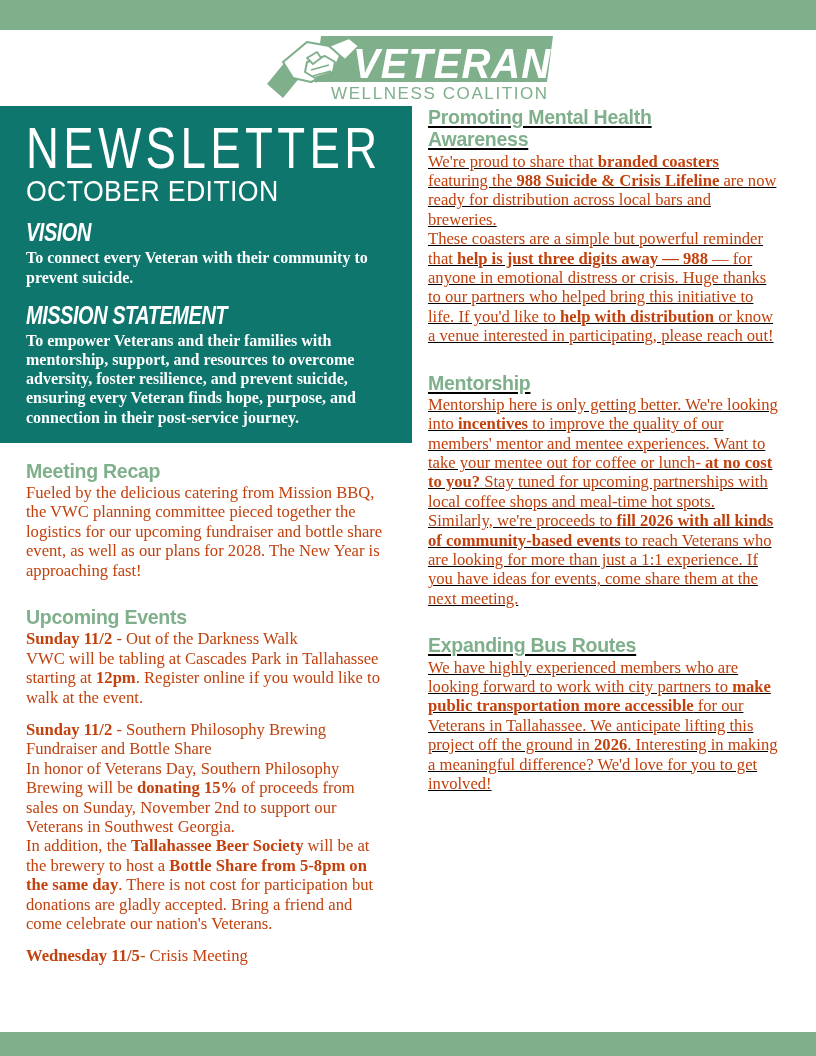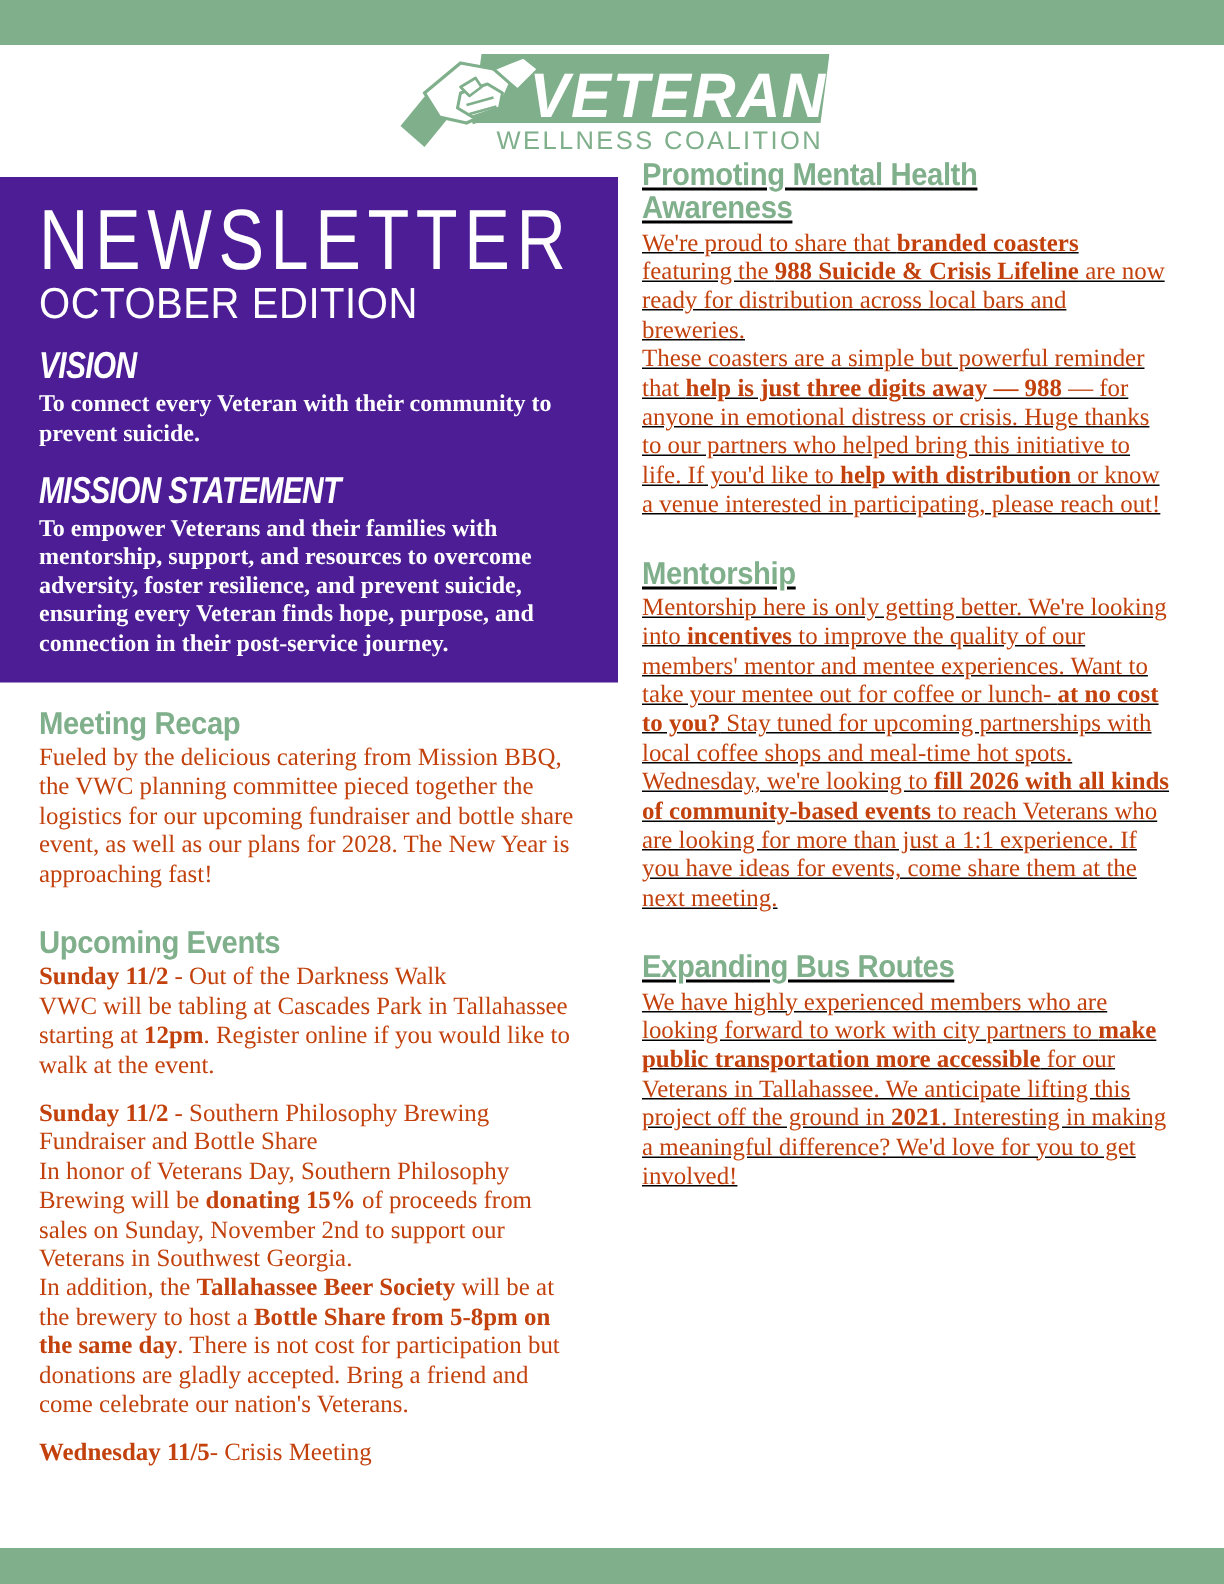--- a/index.html
+++ b/index.html
@@ -58,26 +58,25 @@
   }
   .col-right {
     position: absolute;
     left: 428px; top: 0;
     width: 360px;
     text-decoration: underline;
   }
 
   
   .hero {
-    background: #4c1d95;
+    background: #0f766e;
     padding: 14px 18px 16px 26px;
     box-sizing: border-box;
     width: 412px;
     color: #ffffff;
-    margin-top: 12px;
   }
   .hero-title {
     font-family: "Liberation Sans", sans-serif;
     font-size: 57px;
     line-height: 0.92;
     font-weight: 400;
     letter-spacing: 5.5px;
     color: #ffffff;
     margin: 2px 0 0 0;
     transform: scaleX(0.80);
@@ -226,25 +225,25 @@
       <div class="sec-head">Promoting Mental Health Awareness</div>
       <p class="sec-body"><span>We're proud to share that </span><b>branded coasters</b><span> featuring the </span><b>988 Suicide &amp; Crisis Lifeline</b><span> are now ready for distribution across local bars and breweries.</span></p>
       <p class="sec-body"><span>These coasters are a simple but powerful reminder that </span><b>help is just three digits away — 988</b><span> — for anyone in emotional distress or crisis. Huge thanks to our partners who helped bring this initiative to life. If you'd like to </span><b>help with distribution</b><span> or know a venue interested in participating, please reach out!</span></p>
     </div>
 
     <div class="gap-lg"></div>
 
     <div class="section right">
       <div class="sec-head">Mentorship</div>
       <p class="sec-body"><span>Mentorship here is only getting better. We're looking into </span><b>incentives</b><span> to improve the quality of our members' mentor and mentee experiences. Want to take your mentee out for coffee or lunch- </span><b>at no cost to you?</b><span> Stay tuned for upcoming partnerships with local coffee shops and meal-time hot spots.</span></p>
-      <p class="sec-body"><span>Wednesday, we're looking to </span><b>fill 2026 with all kinds of community-based events</b><span> to reach Veterans who are looking for more than just a 1:1 experience. If you have ideas for events, come share them at the next meeting.</span></p>
+      <p class="sec-body"><span>Similarly, we're proceeds to </span><b>fill 2026 with all kinds of community-based events</b><span> to reach Veterans who are looking for more than just a 1:1 experience. If you have ideas for events, come share them at the next meeting.</span></p>
     </div>
 
     <div class="gap-lg"></div>
 
     <div class="section right">
       <div class="sec-head">Expanding Bus Routes</div>
-      <p class="sec-body"><span>We have highly experienced members who are looking forward to work with city partners to </span><b>make public transportation more accessible</b><span> for our Veterans in Tallahassee. We anticipate lifting this project off the ground in </span><b>2021</b><span>. Interesting in making a meaningful difference? We'd love for you to get involved!</span></p>
+      <p class="sec-body"><span>We have highly experienced members who are looking forward to work with city partners to </span><b>make public transportation more accessible</b><span> for our Veterans in Tallahassee. We anticipate lifting this project off the ground in </span><b>2026</b><span>. Interesting in making a meaningful difference? We'd love for you to get involved!</span></p>
     </div>
   </div>
 </div>
 
 <div class="bottom-bar"></div>
 
 </body></html>

